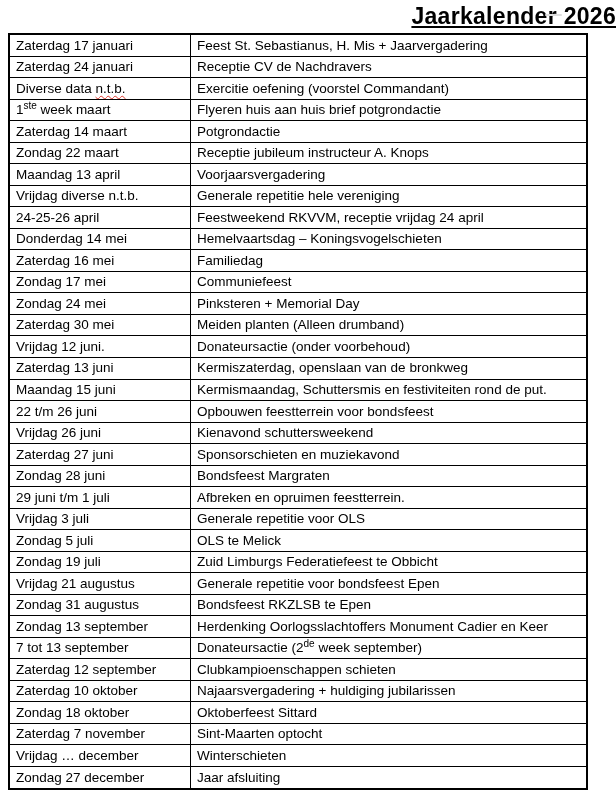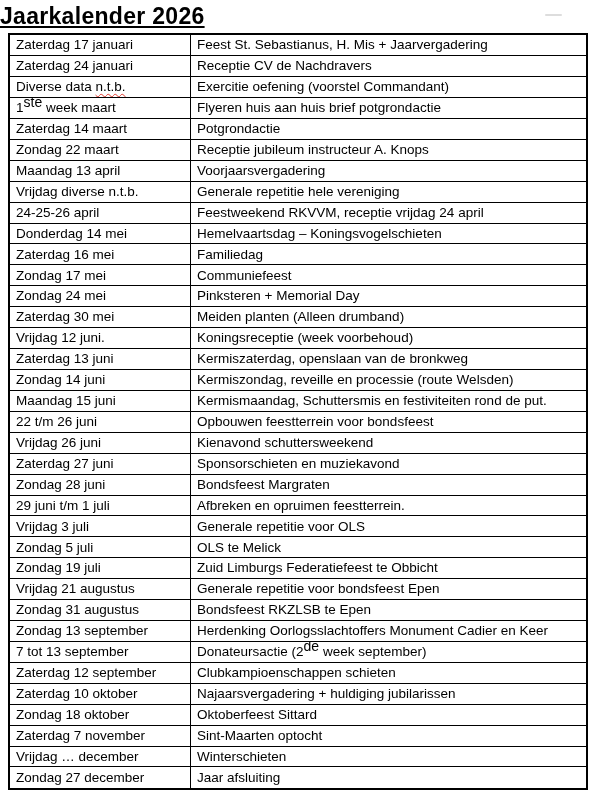--- a/index.html
+++ b/index.html
@@ -14,21 +14,21 @@
     background: #ffffff;
     color: #000000;
     font-family: "Liberation Sans", sans-serif;
     overflow: hidden;
   }
   .doc-title {
     position: absolute;
     top: 3px;
     left: 0;
     width: 616px;
-    text-align: left;
+    text-align: right;
     font-size: 23px;
     font-weight: bold;
     text-decoration: underline;
     text-decoration-thickness: 1.5px;
     text-underline-offset: 2px;
     letter-spacing: 0.3px;
   }
   .scan-artifact {
     position: absolute;
     left: 545px;
@@ -53,21 +53,21 @@
     font-size: 13.5px;
     line-height: 1;
     vertical-align: middle;
     padding: 0 4px 0 6px;
     white-space: nowrap;
     overflow: hidden;
   }
   td.date-cell { width: 170px; }
   td.event-cell { }
   sup.sup-seg {
-    font-size: 14px;
+    font-size: 10px;
     line-height: 0;
     vertical-align: super;
   }
   .squiggle {
     text-decoration-line: underline;
     text-decoration-style: wavy;
     text-decoration-color: #e03a2f;
     text-decoration-thickness: 1px;
     text-underline-offset: 2px;
     text-decoration-skip-ink: none;
@@ -133,29 +133,25 @@
         <tr>
           <td class="date-cell"><span>Zondag 24 mei</span></td>
           <td class="event-cell"><span>Pinksteren + Memorial Day</span></td>
         </tr>
         <tr>
           <td class="date-cell"><span>Zaterdag 30 mei</span></td>
           <td class="event-cell"><span>Meiden planten (Alleen drumband)</span></td>
         </tr>
         <tr>
           <td class="date-cell"><span>Vrijdag 12 juni.</span></td>
-          <td class="event-cell"><span>Koningsreceptie (week voorbehoud)</span></td>
+          <td class="event-cell"><span>Donateursactie (onder voorbehoud)</span></td>
         </tr>
         <tr>
           <td class="date-cell"><span>Zaterdag 13 juni</span></td>
           <td class="event-cell"><span>Kermiszaterdag, openslaan van de bronkweg</span></td>
-        </tr>
-        <tr>
-          <td class="date-cell"><span>Zondag 14 juni</span></td>
-          <td class="event-cell"><span>Kermiszondag, reveille en processie (route Welsden)</span></td>
         </tr>
         <tr>
           <td class="date-cell"><span>Maandag 15 juni</span></td>
           <td class="event-cell"><span>Kermismaandag, Schuttersmis en festiviteiten rond de put.</span></td>
         </tr>
         <tr>
           <td class="date-cell"><span>22 t/m 26 juni</span></td>
           <td class="event-cell"><span>Opbouwen feestterrein voor bondsfeest</span></td>
         </tr>
         <tr>

